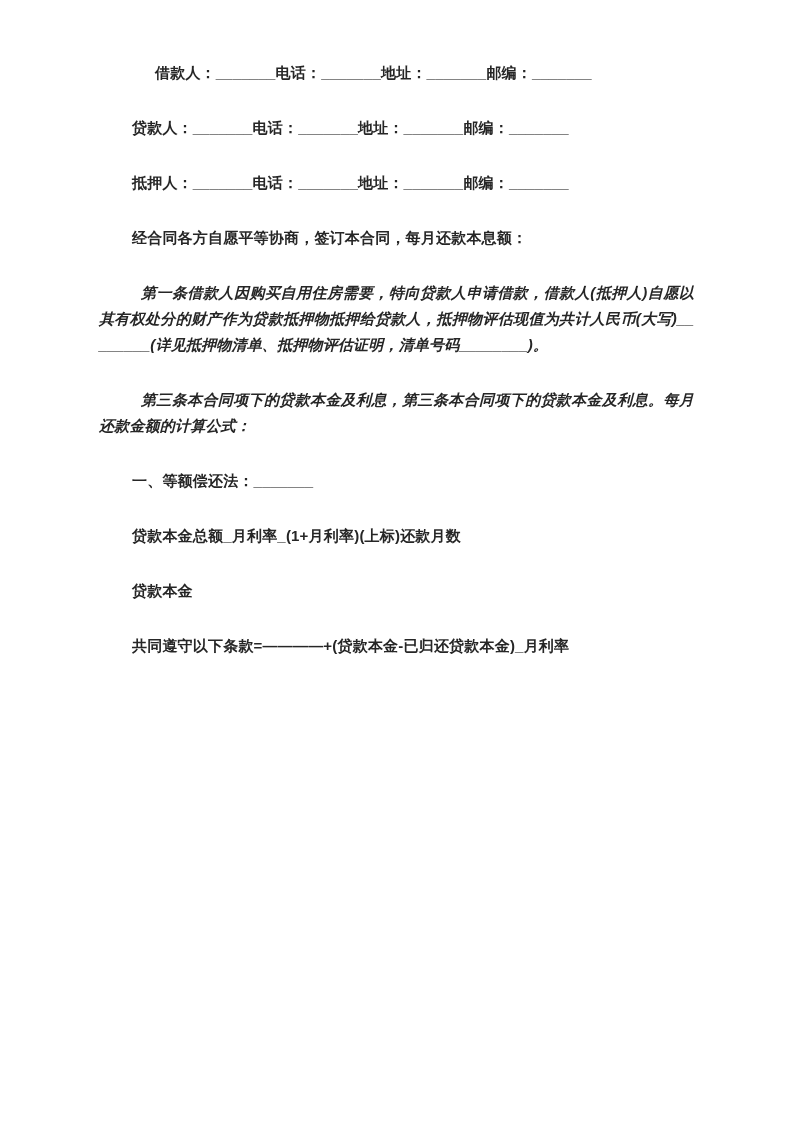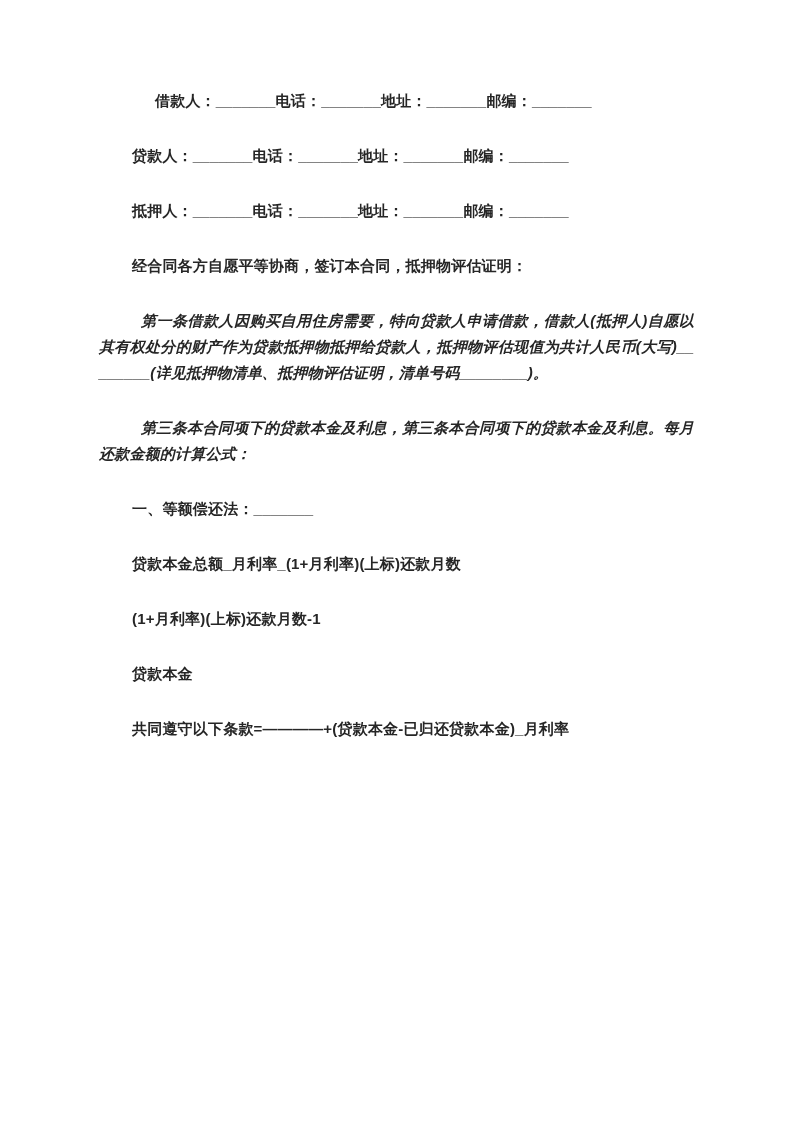--- a/index.html
+++ b/index.html
@@ -10,21 +10,21 @@
   body {
     width: 793px;
     height: 1122px;
     overflow: hidden;
     font-family: "Liberation Sans", "DejaVu Sans", sans-serif;
   }
   .page {
     box-sizing: border-box;
     width: 793px;
     height: 1122px;
-    padding: 88px 99px 40px 99px;
+    padding: 60px 99px 40px 99px;
     background: #ffffff;
     color: #262626;
     font-size: 15px;
     font-weight: 700;
     line-height: 26px;
     letter-spacing: 0.2px;
   }
   .line {
     margin: 0 0 29px 0;
     white-space: normal;
@@ -41,21 +41,20 @@
     font-style: italic;
   }
 </style>
 </head>
 <body>
 
 <div class="page">
   <p class="line indent-a">借款人：_______电话：_______地址：_______邮编：_______</p>
   <p class="line indent-b">贷款人：_______电话：_______地址：_______邮编：_______</p>
   <p class="line indent-b">抵押人：_______电话：_______地址：_______邮编：_______</p>
-  <p class="line indent-b">经合同各方自愿平等协商，签订本合同，抵押物评估证明：</p>
+  <p class="line indent-b">经合同各方自愿平等协商，签订本合同，每月还款本息额：</p>
   <p class="line para">第一条借款人因购买自用住房需要，特向贷款人申请借款，借款人(抵押人)自愿以其有权处分的财产作为贷款抵押物抵押给贷款人，抵押物评估现值为共计人民币(大写)________(详见抵押物清单、抵押物评估证明，清单号码________)。</p>
   <p class="line para">第三条本合同项下的贷款本金及利息，第三条本合同项下的贷款本金及利息。每月还款金额的计算公式：</p>
   <p class="line indent-b">一、等额偿还法：_______</p>
   <p class="line indent-b">贷款本金总额_月利率_(1+月利率)(上标)还款月数</p>
-  <p class="line indent-b">(1+月利率)(上标)还款月数-1</p>
   <p class="line indent-b">贷款本金</p>
   <p class="line indent-b">共同遵守以下条款=————+(贷款本金-已归还贷款本金)_月利率</p>
 </div>
 
 </body></html>

